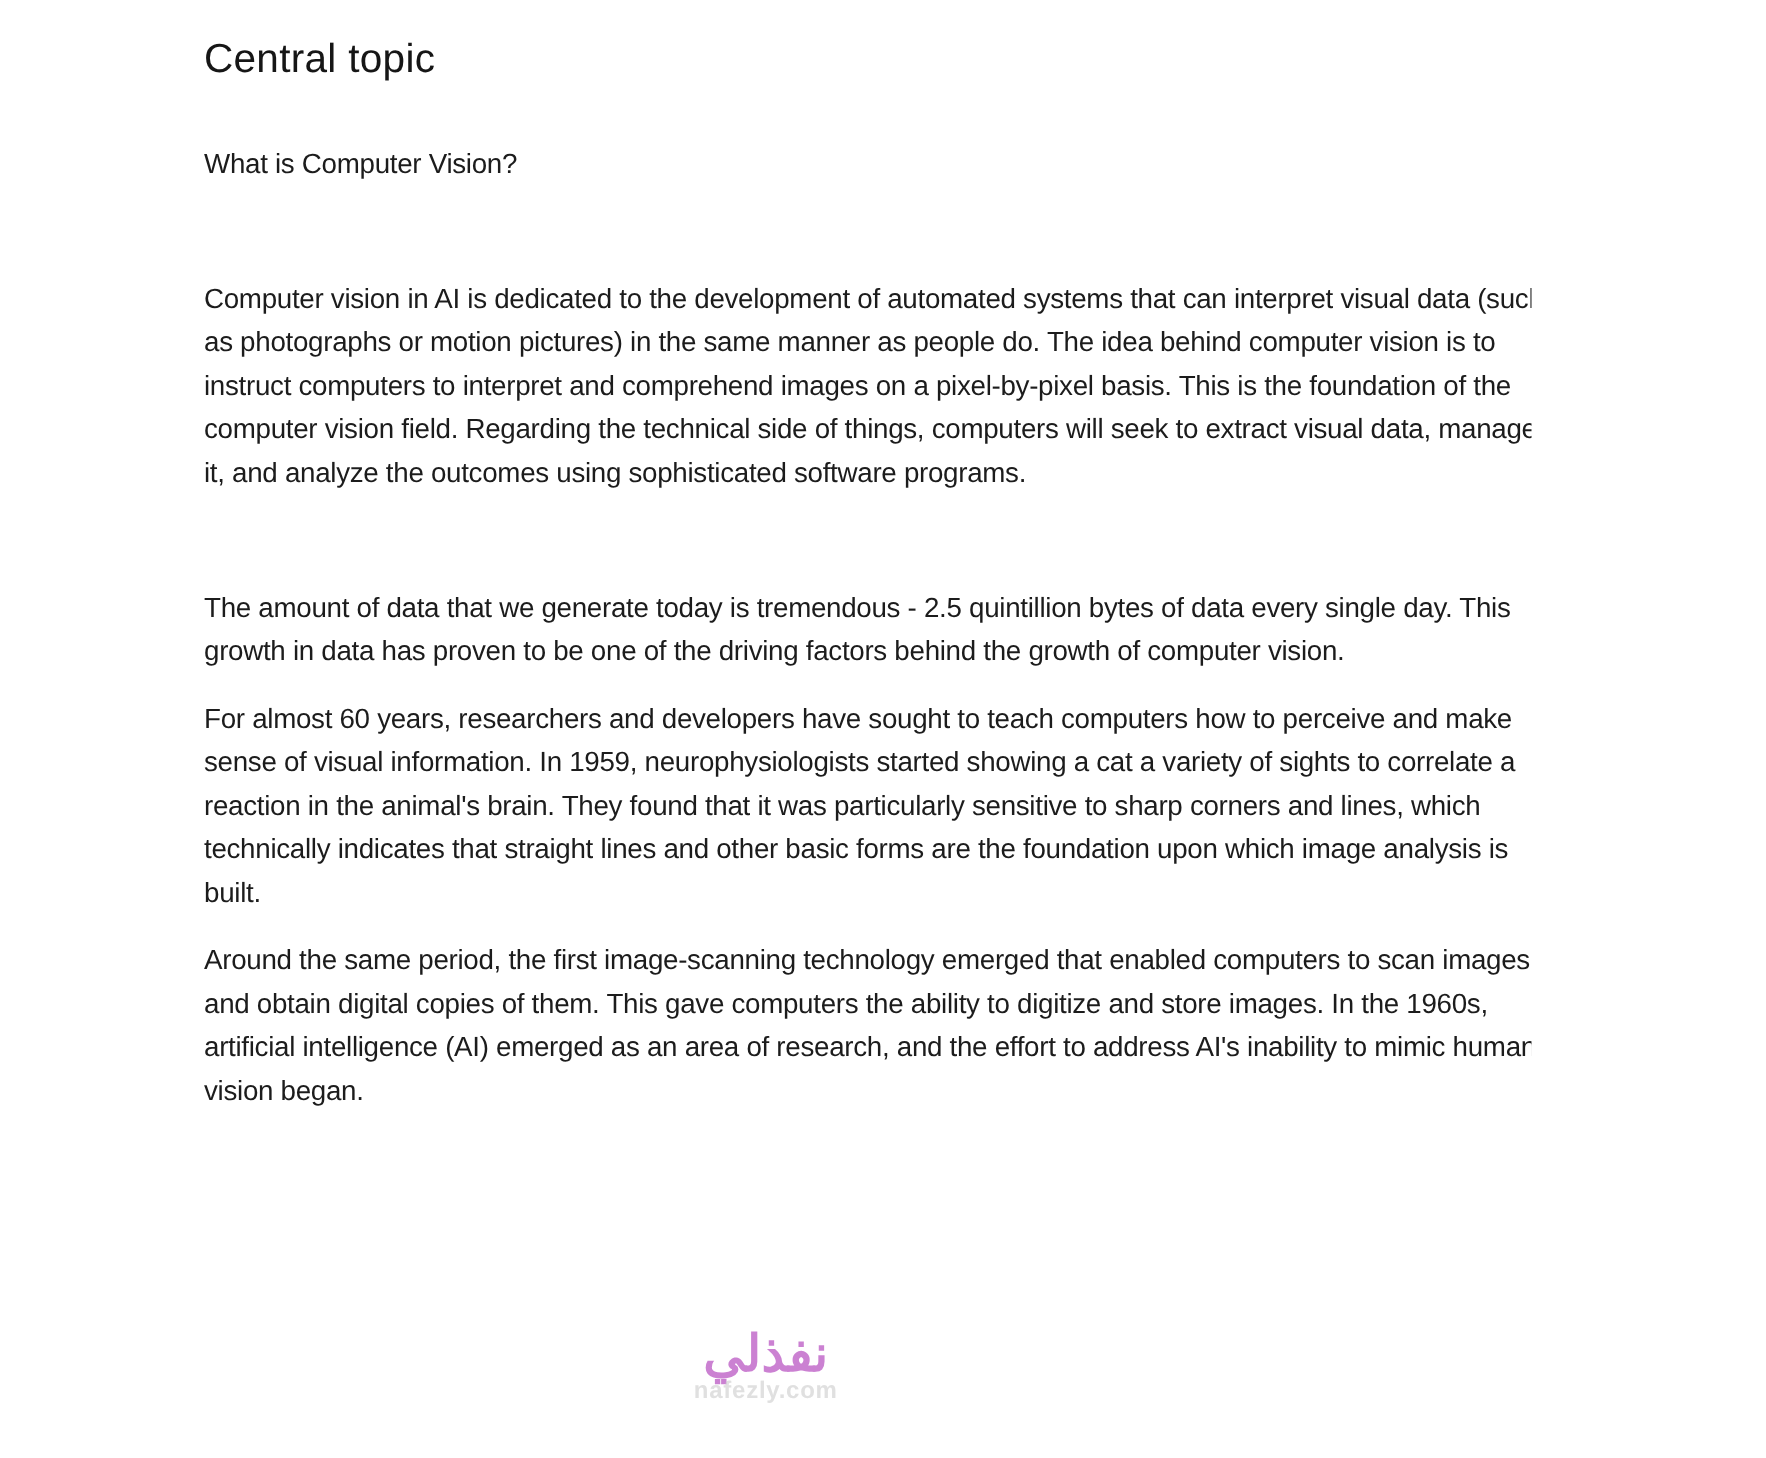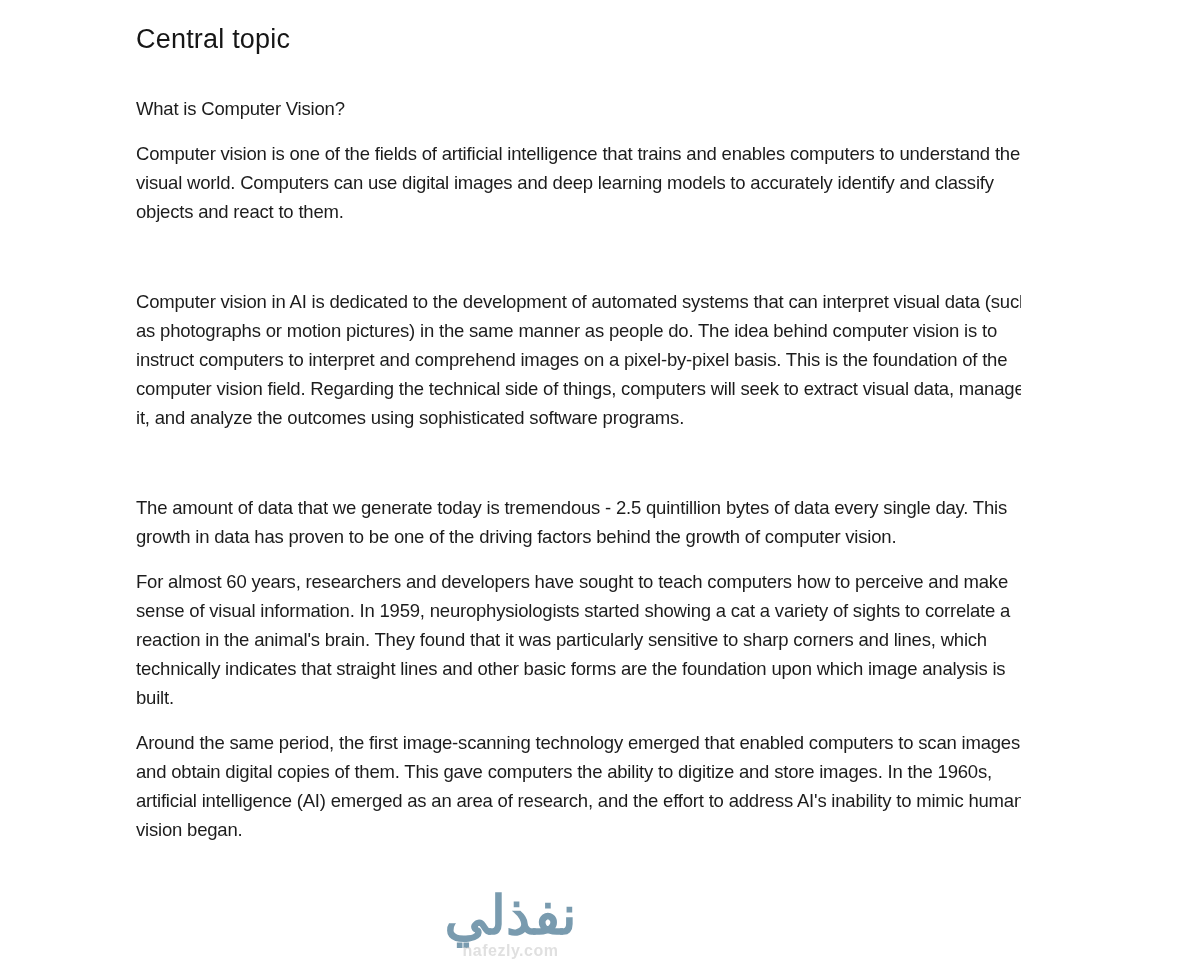--- a/index.html
+++ b/index.html
@@ -48,24 +48,24 @@
   .watermark {
     position: absolute;
     left: 0;
     right: 0;
     top: 884px;
     text-align: center;
     pointer-events: none;
     z-index: 5;
   }
   .wm-arabic {
-    font-size: 54px;
+    font-size: 34px;
     font-weight: 700;
     line-height: 1.15;
-    color: #0c4a6e;      
+    color: #a21caf;      
     opacity: 0.55;
     letter-spacing: 1px;
   }
   .wm-domain {
     font-size: 16px;
     font-weight: 700;
     margin-top: -4px;
     color: #cccccc;      
     opacity: 0.6;
     letter-spacing: 0.5px;
@@ -74,21 +74,20 @@
 </head>
 <body>
 
 <div class="page">
   <div class="content">
 
     <h1 class="doc-title">Central topic</h1>
 
     <p class="body-text first-after-title">What is Computer Vision?</p>
 
-    <p class="body-text">Computer vision is one of the fields of artificial intelligence that trains and enables computers to understand the visual world. Computers can use digital images and deep learning models to accurately identify and classify objects and react to them.</p>
 
     <div class="empty-line"></div>
 
     <p class="body-text">Computer vision in AI is dedicated to the development of automated systems that can interpret visual data (such as photographs or motion pictures) in the same manner as people do. The idea behind computer vision is to instruct computers to interpret and comprehend images on a pixel-by-pixel basis. This is the foundation of the computer vision field. Regarding the technical side of things, computers will seek to extract visual data, manage it, and analyze the outcomes using sophisticated software programs.</p>
 
     <div class="empty-line"></div>
 
     <p class="body-text">The amount of data that we generate today is tremendous - 2.5 quintillion bytes of data every single day. This growth in data has proven to be one of the driving factors behind the growth of computer vision.</p>
 
 

